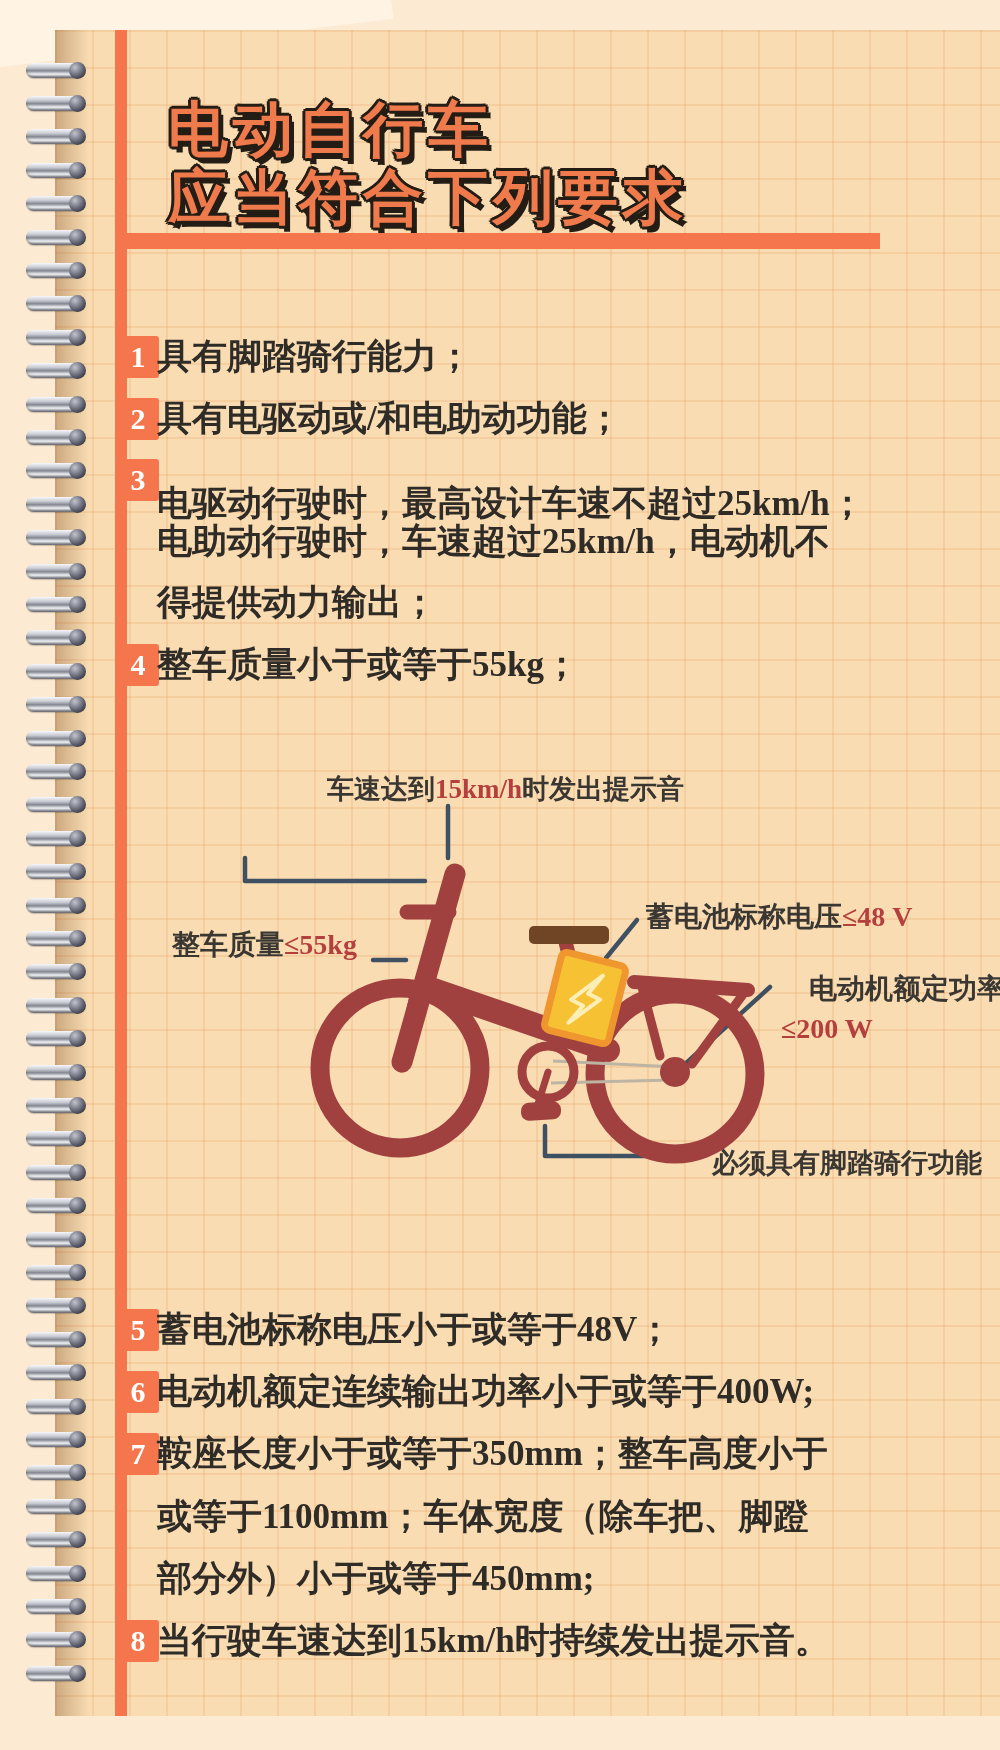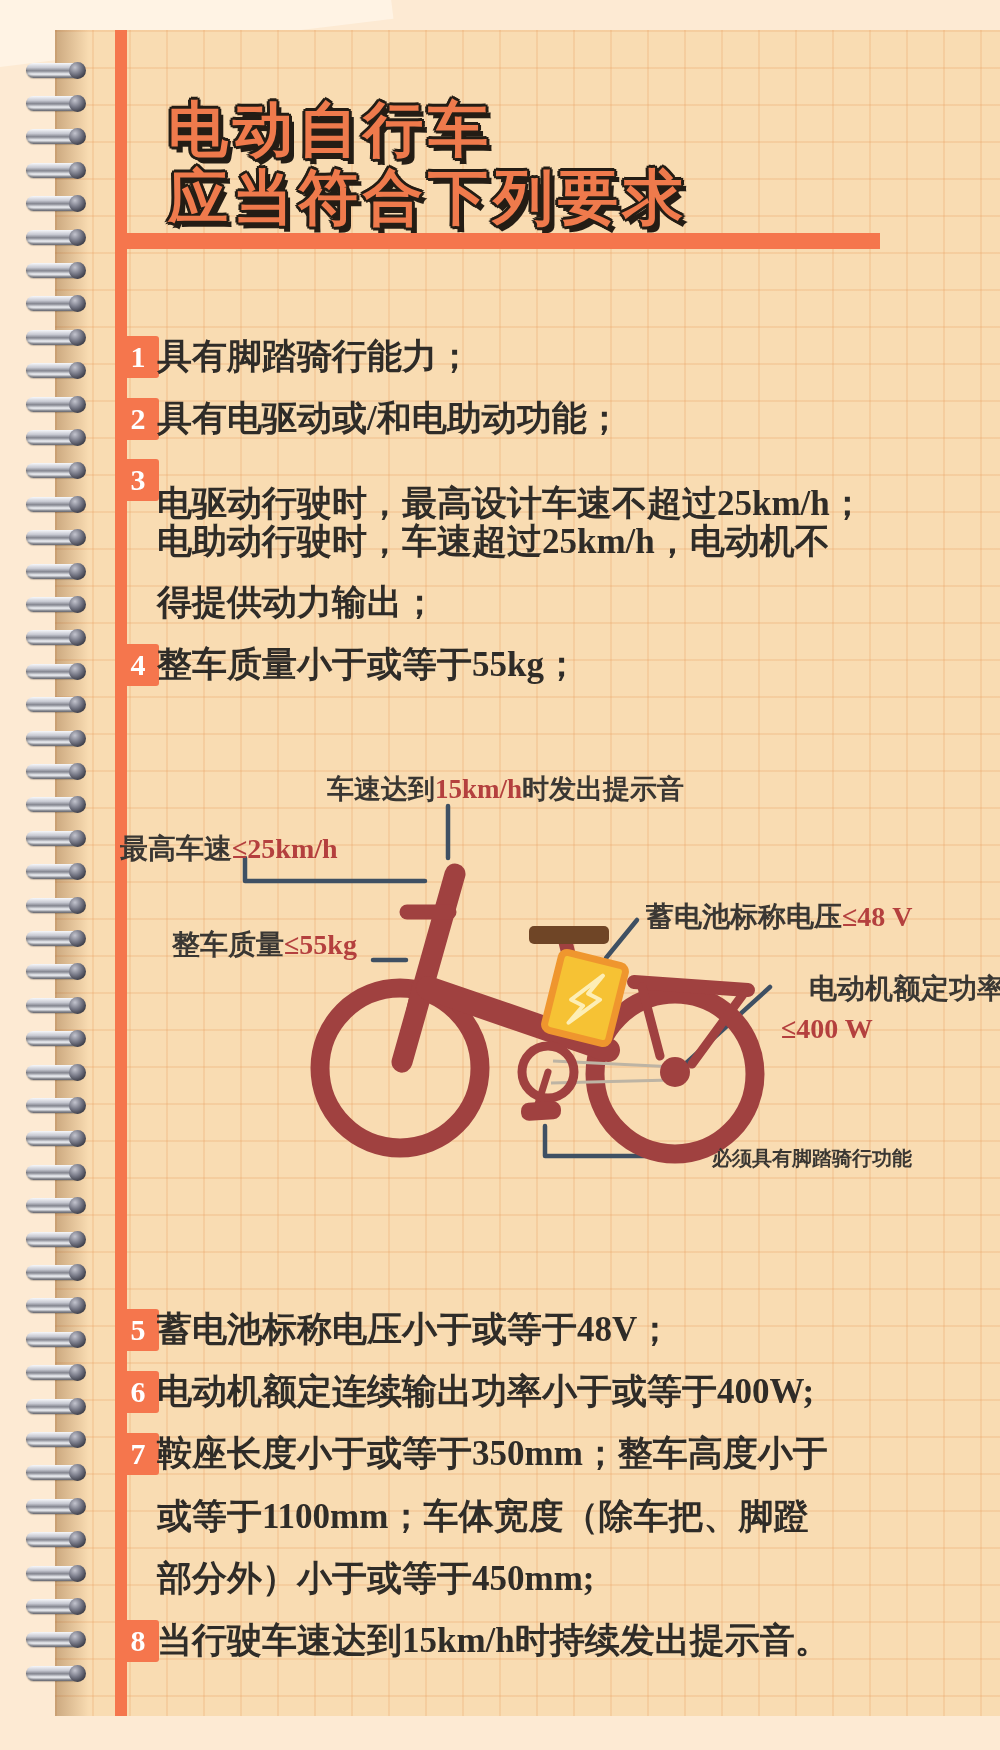--- a/index.html
+++ b/index.html
@@ -263,26 +263,23 @@
       <rect x="529" y="926" width="80" height="18" rx="5" fill="#6f4526"></rect>
       <circle cx="548" cy="1072" r="26" fill="none" stroke="#a04140" stroke-width="9"></circle>
       <rect x="521" y="1102" width="40" height="18" rx="8" fill="#a04140" transform="rotate(-4 541 1111)"></rect>
       <circle cx="675" cy="1072" r="15" fill="#a04140"></circle>
     </g>
   </svg>
 
   <div class="ann" style="left:327px;top:771px;font-size:27px;">
     <span>车速达到</span><span class="val">15km/h</span><span>时发出提示音</span>
   </div>
-  <div class="ann" style="left:120px;top:830px;">
-    <span>最高车速</span><span class="val">≤25km/h</span>
-  </div>
   <div class="ann" style="left:172px;top:926px;">
     <span>整车质量</span><span class="val">≤55kg</span>
   </div>
   <div class="ann" style="left:646px;top:898px;">
     <span>蓄电池标称电压</span><span class="val">≤48 V</span>
   </div>
   <div class="ann" style="left:781px;top:970px;margin-left:28px;">电动机额定功率</div>
-  <div class="ann val" style="left:781px;top:1013px;color:#b4403e;">≤400 W</div>
-  <div class="ann" style="left:712px;top:1145px;font-size:20px;">必须具有脚踏骑行功能</div>
+  <div class="ann val" style="left:781px;top:1013px;color:#b4403e;">≤200 W</div>
+  <div class="ann" style="left:712px;top:1145px;font-size:27px;">必须具有脚踏骑行功能</div>
 
 </div>
 
 </body></html>

